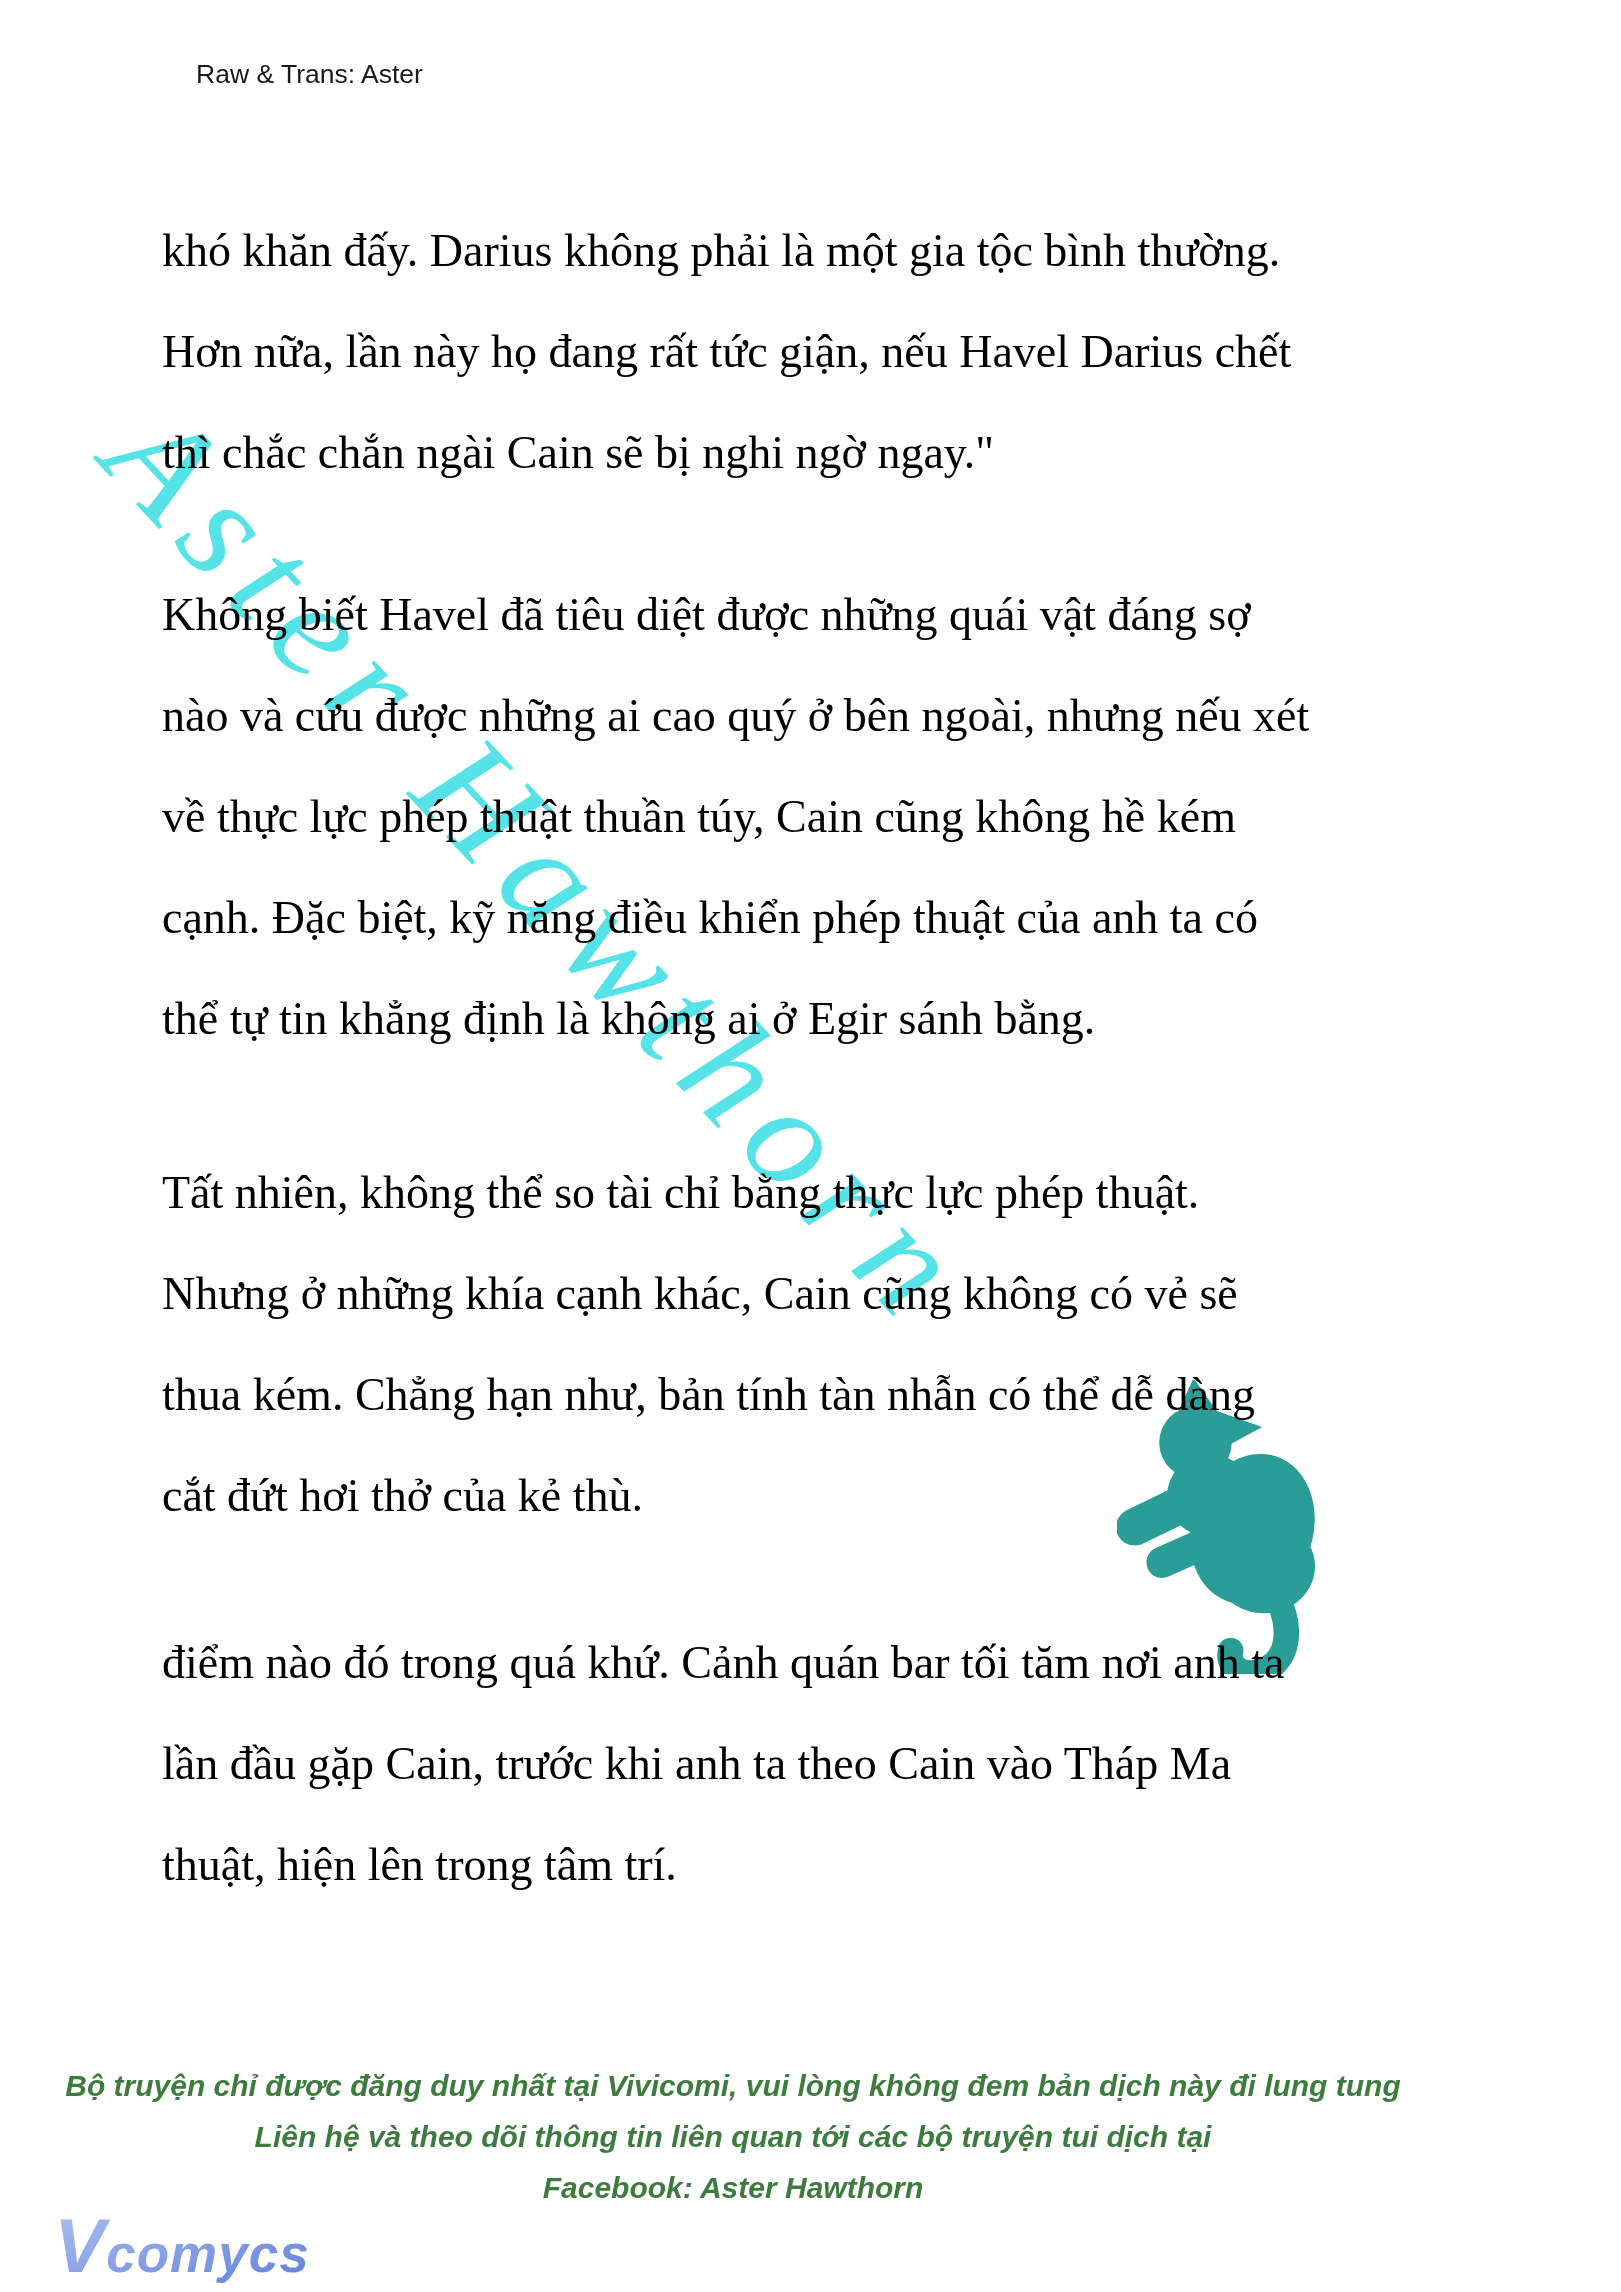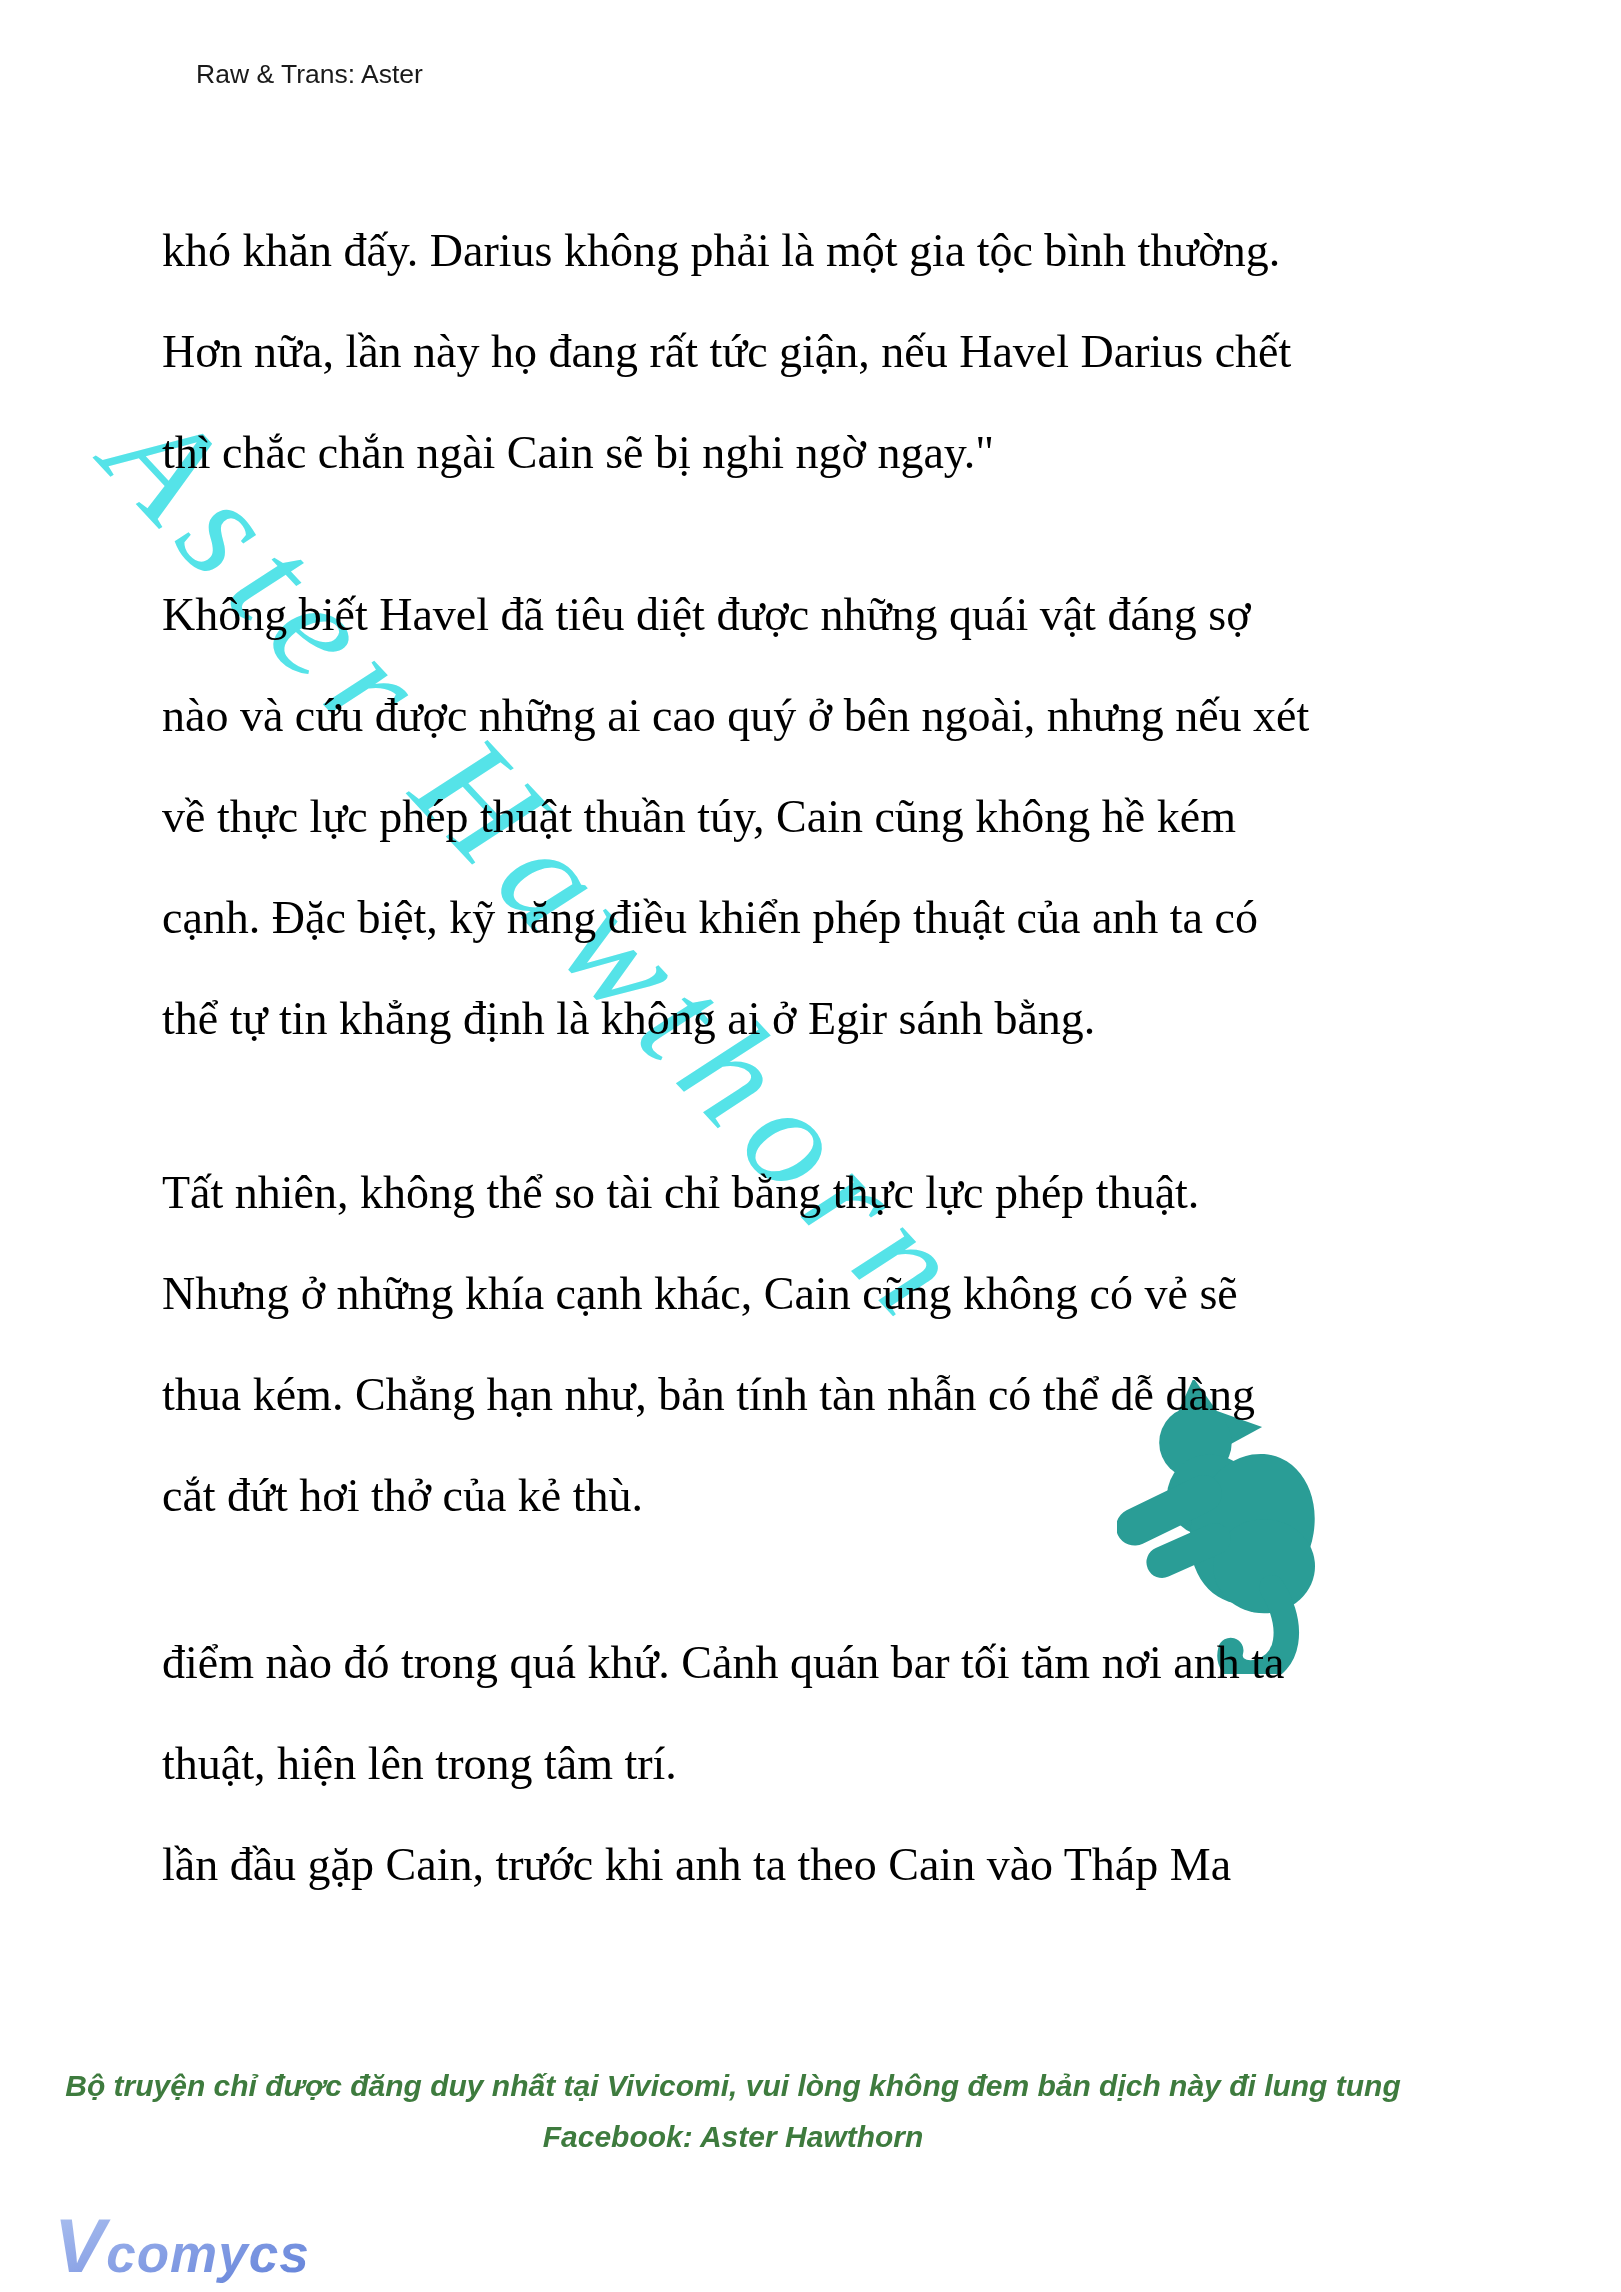--- a/index.html
+++ b/index.html
@@ -92,22 +92,22 @@
       <div class="line">thể tự tin khẳng định là không ai ở Egir sánh bằng.</div>
     </div>
     <div class="para p3">
       <div class="line">Tất nhiên, không thể so tài chỉ bằng thực lực phép thuật.</div>
       <div class="line">Nhưng ở những khía cạnh khác, Cain cũng không có vẻ sẽ</div>
       <div class="line">thua kém. Chẳng hạn như, bản tính tàn nhẫn có thể dễ dàng</div>
       <div class="line">cắt đứt hơi thở của kẻ thù.</div>
     </div>
     <div class="para p4">
       <div class="line">điểm nào đó trong quá khứ. Cảnh quán bar tối tăm nơi anh ta</div>
+      <div class="line">lần đầu gặp Cain, trước khi anh ta theo Cain vào Tháp Ma</div>
       <div class="line">thuật, hiện lên trong tâm trí.</div>
-      <div class="line">lần đầu gặp Cain, trước khi anh ta theo Cain vào Tháp Ma</div>
     </div>
   </div>
 
   <div class="cat">
     <svg viewBox="0 0 205 300" width="201" height="294" xmlns="http://www.w3.org/2000/svg">
       <g fill="#2a9d96" stroke="none">
 
         <path d="M58,42 L78,-2 L102,32 Z"></path>
         <path d="M92,28 L148,48 L104,72 Z"></path>
 
@@ -124,19 +124,20 @@
         <line x1="88" y1="116" x2="18" y2="150" stroke-width="38"></line>
         <line x1="100" y1="162" x2="46" y2="186" stroke-width="32"></line>
 
         <path d="M158,212 C182,252 176,290 144,298 C124,302 112,290 116,276" stroke-width="26"></path>
       </g>
     </svg>
   </div>
 
   <div class="footer">
     <div class="f-line">Bộ truyện chỉ được đăng duy nhất tại Vivicomi, vui lòng không đem bản dịch này đi lung tung</div>
+    <div class="f-line">Liên hệ và theo dõi thông tin liên quan tới các bộ truyện tui dịch tại</div>
     <div class="f-line">Facebook: Aster Hawthorn</div>
   </div>
 
   <div class="logo">Vcomycs</div>
 
 </div>
 
 
 </body></html>

